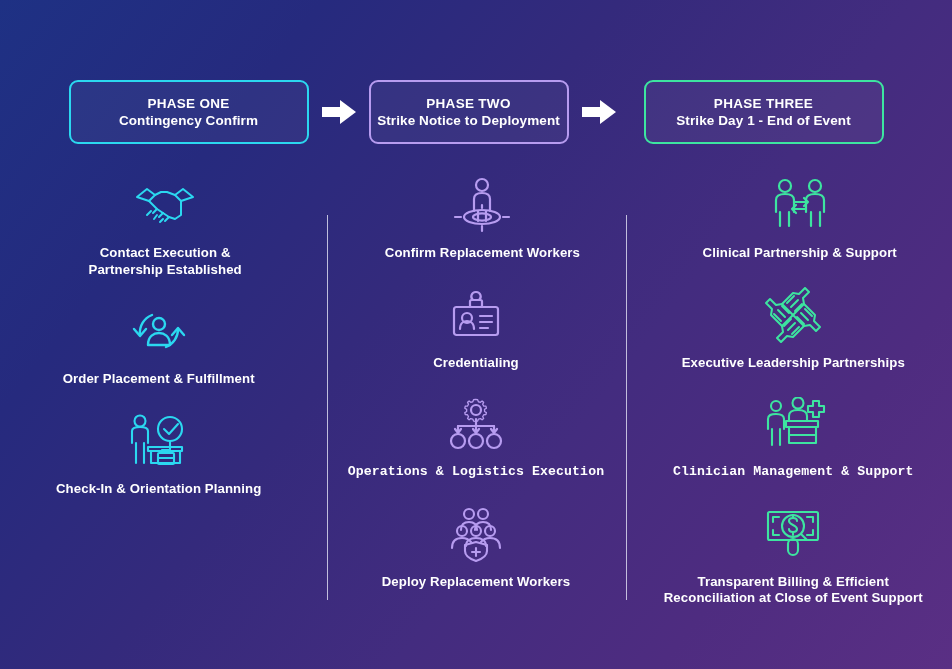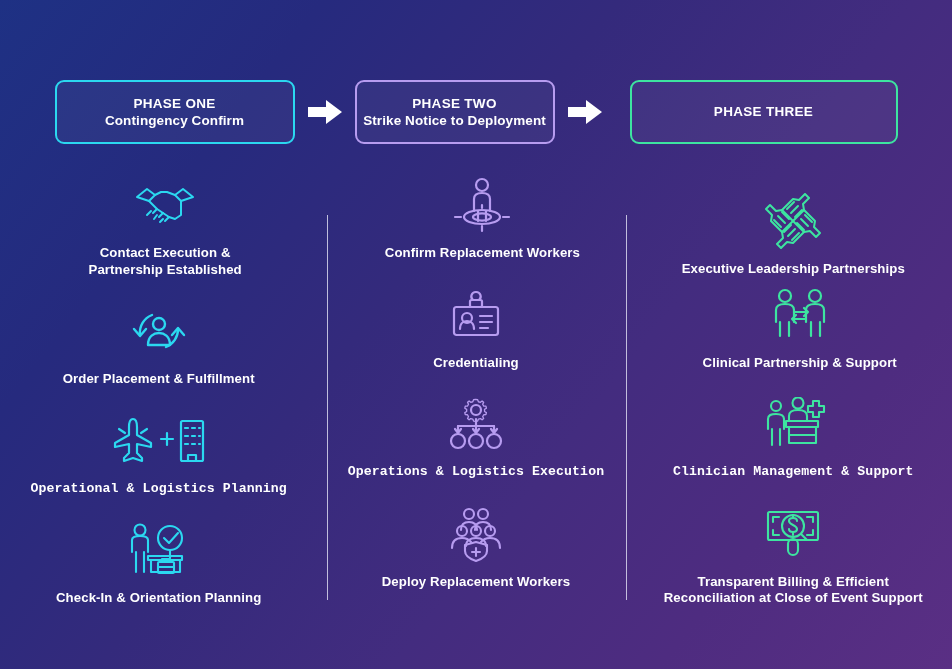--- a/index.html
+++ b/index.html
@@ -20,21 +20,21 @@
   }
   .phase-box{
     height:64px;box-sizing:border-box;
     border-radius:9px;
     display:flex;flex-direction:column;align-items:center;justify-content:center;
     background:rgba(255,255,255,0.045);
     text-align:center;
   }
   .phase-box.p1{width:240px;border:2.5px solid #2bd8f0;box-shadow:0 0 0 0 rgba(0,0,0,0);}
   .phase-box.p2{width:200px;border:2.5px solid #b79cf0;}
-  .phase-box.p3{width:268px;border:2.5px solid #3de5a0;margin-left:15px;}
+  .phase-box.p3{width:240px;border:2.5px solid #3de5a0;margin-left:15px;}
   .phase-title{
     color:#ffffff;font-size:13.5px;font-weight:bold;letter-spacing:.3px;line-height:16px;
   }
   .phase-sub{
     color:#ffffff;font-size:13.5px;font-weight:bold;letter-spacing:.1px;line-height:17px;
   }
   .arrow-wrap{width:60px;display:flex;align-items:center;justify-content:center;}
   .arrow{display:block;}
   
   #columns{
@@ -91,20 +91,21 @@
     </div>
 
     <div class="arrow-wrap">
       <svg class="arrow" width="34" height="24" viewBox="0 0 34 24">
         <path d="M0 7 H18 V0 L34 12 L18 24 V17 H0 Z" fill="#ffffff"></path>
       </svg>
     </div>
 
     <div class="phase-box p3">
       <div class="phase-title">PHASE THREE</div>
+      <div class="phase-sub">Strike Day 1 - End of Event</div>
     </div>
 
   </div>
 
   <div id="columns">
 
     <div class="divider" id="div1"></div>
     <div class="divider" id="div2"></div>
 
     <div class="col">
@@ -135,35 +136,20 @@
             <path d="M48 24 A19 19 0 0 1 36 42"></path>
             <path d="M4 24 L10 31 L16 24"></path>
             <path d="M42 30 L48 23 L54 30"></path>
             <circle cx="29" cy="19" r="6"></circle>
             <path d="M18 40 C18 31 24 28 29 28 C34 28 40 31 40 40 Z"></path>
           </svg>
         </div>
         <div class="cell-label">Order Placement &amp; Fulfillment</div>
       </div>
 
-      <div class="cell r3">
-        <div class="icon-box">
-          <svg width="92" height="52" viewBox="0 0 92 52" fill="none" stroke="#2bd8f0" stroke-width="2.2" stroke-linecap="round" stroke-linejoin="round">
-            <path d="M20 4 C23 4 24 8 24 12 L24 20 L38 28 L38 32 L24 29 L24 38 L29 43 L29 46 L20 43 L11 46 L11 43 L16 38 L16 29 L2 32 L2 28 L16 20 L16 12 C16 8 17 4 20 4 Z"></path>
-            <path d="M6 14 L12 18 M34 14 L28 18"></path>
-            <path d="M48 24 H60 M54 18 V30"></path>
-            <rect x="68" y="6" width="22" height="40" rx="1.5"></rect>
-            <path d="M72 13 h3 M79 13 h3 M86 13 h1"></path>
-            <path d="M72 21 h3 M79 21 h3 M86 21 h1"></path>
-            <path d="M72 29 h3 M79 29 h3 M86 29 h1"></path>
-            <path d="M75 46 v-6 h8 v6"></path>
-          </svg>
-        </div>
-        <div class="cell-label">Operational &amp; Logistics Planning</div>
-      </div>
 
       <div class="cell r4">
         <div class="icon-box">
           <svg width="70" height="56" viewBox="0 0 70 56" fill="none" stroke="#2bd8f0" stroke-width="2.1" stroke-linecap="round" stroke-linejoin="round">
             <circle cx="16" cy="8" r="5.5"></circle>
             <path d="M8 30 L8 18 C8 15 11 14 16 14 C21 14 24 15 24 18 L24 30"></path>
             <path d="M12 30 V50 M20 30 V50"></path>
             <path d="M46 4 a12 12 0 0 1 0 24 a12 12 0 0 1 0 -24 Z"></path>
             <path d="M40 16 L45 21 L54 11"></path>
             <path d="M46 28 L46 36"></path>
@@ -242,20 +228,35 @@
             <path d="M32 36 L43 39 V45 C43 50 38 53 32 55 C26 53 21 50 21 45 V39 Z"></path>
             <path d="M32 42 V50 M28 46 H36"></path>
           </svg>
         </div>
         <div class="cell-label">Deploy Replacement Workers</div>
       </div>
 
     </div>
 
     <div class="col">
+
+      <div class="cell r1">
+        <div class="icon-box">
+          <svg width="64" height="54" viewBox="0 0 64 54" fill="none" stroke="#3de5a0" stroke-width="2.2" stroke-linecap="round" stroke-linejoin="round">
+            <circle cx="17" cy="8" r="6"></circle>
+            <circle cx="47" cy="8" r="6"></circle>
+            <path d="M8 34 V22 C8 18 11 16 17 16 C23 16 26 18 26 22 V34"></path>
+            <path d="M38 34 V22 C38 18 41 16 47 16 C53 16 56 18 56 22 V34"></path>
+            <path d="M12 34 V48 M21 34 V48 M43 34 V48 M52 34 V48"></path>
+            <path d="M26 24 H40 M40 24 L36 20 M40 24 L36 28"></path>
+            <path d="M38 31 H24 M24 31 L28 27 M24 31 L28 35"></path>
+          </svg>
+        </div>
+        <div class="cell-label">Clinical Partnership &amp; Support</div>
+      </div>
 
       <div class="cell r2">
         <div class="icon-box">
           <svg width="62" height="56" viewBox="0 0 62 56" fill="none" stroke="#3de5a0" stroke-width="2" stroke-linecap="round" stroke-linejoin="round">
             <g>
               <path d="M31 28 L20 17 L14 18 L8 12 L4 16 L10 22 L9 28 L20 39"></path>
               <path d="M16 23 L23 30 M20 19 L27 26 M12 27 L19 34"></path>
             </g>
             <g transform="rotate(90 31 28)">
               <path d="M31 28 L20 17 L14 18 L8 12 L4 16 L10 22 L9 28 L20 39"></path>
@@ -267,35 +268,20 @@
             </g>
             <g transform="rotate(270 31 28)">
               <path d="M31 28 L20 17 L14 18 L8 12 L4 16 L10 22 L9 28 L20 39"></path>
               <path d="M16 23 L23 30 M20 19 L27 26 M12 27 L19 34"></path>
             </g>
           </svg>
         </div>
         <div class="cell-label">Executive Leadership Partnerships</div>
       </div>
 
-      <div class="cell r1">
-        <div class="icon-box">
-          <svg width="64" height="54" viewBox="0 0 64 54" fill="none" stroke="#3de5a0" stroke-width="2.2" stroke-linecap="round" stroke-linejoin="round">
-            <circle cx="17" cy="8" r="6"></circle>
-            <circle cx="47" cy="8" r="6"></circle>
-            <path d="M8 34 V22 C8 18 11 16 17 16 C23 16 26 18 26 22 V34"></path>
-            <path d="M38 34 V22 C38 18 41 16 47 16 C53 16 56 18 56 22 V34"></path>
-            <path d="M12 34 V48 M21 34 V48 M43 34 V48 M52 34 V48"></path>
-            <path d="M26 24 H40 M40 24 L36 20 M40 24 L36 28"></path>
-            <path d="M38 31 H24 M24 31 L28 27 M24 31 L28 35"></path>
-          </svg>
-        </div>
-        <div class="cell-label">Clinical Partnership &amp; Support</div>
-      </div>
-
       <div class="cell r3">
         <div class="icon-box">
           <svg width="66" height="54" viewBox="0 0 66 54" fill="none" stroke="#3de5a0" stroke-width="2.1" stroke-linecap="round" stroke-linejoin="round">
             <circle cx="16" cy="9" r="5"></circle>
             <path d="M8 32 V22 C8 18 11 17 16 17 C21 17 24 18 24 22 V32"></path>
             <path d="M12 32 V48 M20 32 V48"></path>
             <circle cx="38" cy="6" r="5.5"></circle>
             <path d="M29 24 V19 C29 15 32 13 38 13 C44 13 47 15 47 19 V24"></path>
             <path d="M53 4 h6 v5 h5 v6 h-5 v5 h-6 v-5 h-5 V9 h5 Z"></path>
             <rect x="26" y="24" width="32" height="6"></rect>

